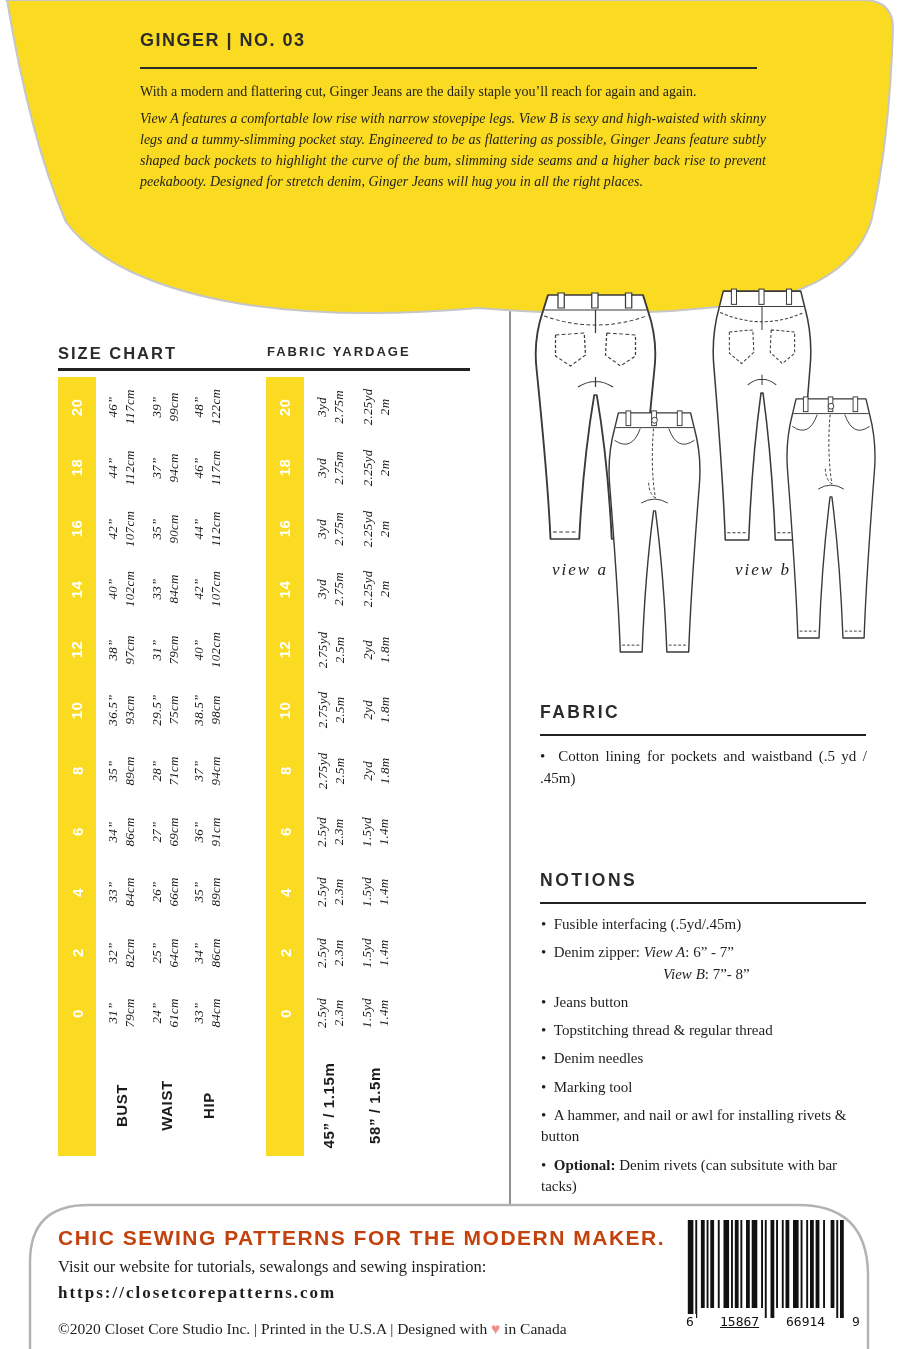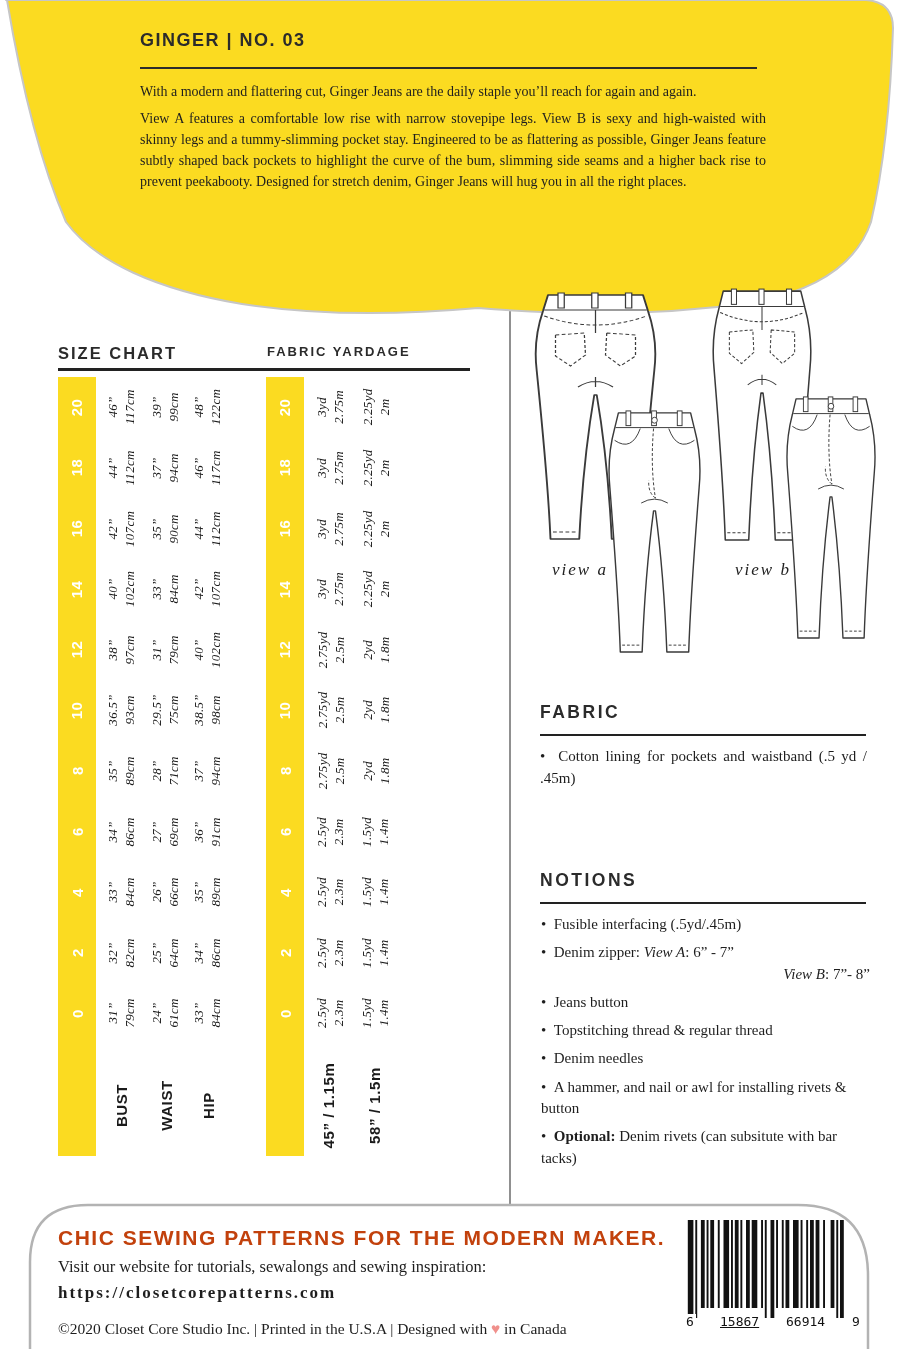--- a/index.html
+++ b/index.html
@@ -7,21 +7,21 @@
         font-family:"Liberation Serif",serif;color:#1d1d1d;}
   .abs{position:absolute;}
   .h-sans{font-family:"Liberation Sans",sans-serif;font-weight:700;color:#2b2b2b;}
 
   
   .flap-svg{left:0;top:0;}
   .flap-title{left:140px;top:30px;font-size:18px;letter-spacing:1.5px;}
   .flap-rule{left:140px;top:67px;width:617px;height:2px;background:#2b2b2b;}
   .flap-intro{left:140px;top:84px;width:660px;font-size:14px;white-space:nowrap;color:#1e1e1e;}
   .flap-desc{left:140px;top:108px;width:626px;font-size:14px;line-height:1.5;
-             text-align:justify;color:#1e1e1e;}
+             text-align:justify;color:#1e1e1e;font-style:italic;}
 
   
   .chart-head-size{left:58px;top:344px;font-size:16.5px;letter-spacing:2px;}
   .chart-head-yardage{left:267px;top:344px;font-size:13px;letter-spacing:2px;}
   .chart-rule{left:58px;top:368px;width:412px;height:2.5px;background:#222;}
   .ybar{top:377px;width:38px;height:779px;background:#FBDB21;}
   .ybar.a{left:58px;} .ybar.b{left:266px;}
   .vcell{position:absolute;display:flex;align-items:center;justify-content:center;overflow:visible;}
   .rot{transform:rotate(-90deg);display:block;white-space:nowrap;}
   .ln{display:block;text-align:center;}
@@ -45,21 +45,21 @@
   .sec-head-fabric{left:540px;top:702px;font-size:17.5px;letter-spacing:2.5px;}
   .sec-rule-fabric{left:540px;top:734px;width:326px;height:2px;background:#222;}
   .fabric-list{left:540px;top:746px;width:327px;}
   .f-item{margin:0 0 4px 0;font-size:15px;line-height:1.45;text-align:justify;color:#1e1e1e;}
   .f-item::before{content:"•\00a0\00a0";}
   .sec-head-notions{left:540px;top:870px;font-size:17.5px;letter-spacing:2.5px;}
   .sec-rule-notions{left:540px;top:902px;width:326px;height:2px;background:#222;}
   .notions-list{left:540px;top:914px;width:330px;}
   .n-item{margin:0 0 7px 1px;font-size:15px;line-height:1.42;color:#1e1e1e;}
   .n-item::before{content:"•\00a0\00a0";}
-  .n-sub{padding-left:122px;text-align:right;}
+  .n-sub{padding-left:122px;}
   .it{font-style:italic;} .bd{font-weight:700;}
 
   
   .footer-border{left:0;top:1190px;}
   .tagline{left:58px;top:1226px;font-size:21px;letter-spacing:1.5px;color:#c2410c;}
   .visit{left:58px;top:1257px;font-size:16.5px;color:#1e1e1e;}
   .url{left:58px;top:1283px;font-size:17px;font-weight:700;letter-spacing:2px;color:#1e1e1e;}
   .copyright{left:58px;top:1320px;font-size:15.5px;color:#1e1e1e;}
   .heart{color:#F0908C;}
   .barcode{left:684px;top:1218px;width:186px;height:118px;}
@@ -608,20 +608,21 @@
     </div>
 
   <div class="abs sec-head-notions h-sans">NOTIONS</div>
   <div class="abs sec-rule-notions"></div>
   <div class="abs notions-list" id="notions-list">
       <div class="n-item"><span>Fusible interfacing (.5yd/.45m)</span></div>
       <div class="n-item"><span>Denim zipper: </span><span class="it">View A</span><span>: 6” - 7”</span><div class="n-sub" style="padding-left: 122px;"><span class="it">View B</span><span>: 7”- 8”</span></div></div>
       <div class="n-item"><span>Jeans button</span></div>
       <div class="n-item"><span>Topstitching thread &amp; regular thread</span></div>
       <div class="n-item"><span>Denim needles</span></div>
+      <div class="n-item"><span>Marking tool</span></div>
       <div class="n-item"><span>A hammer, and nail or awl for installing rivets &amp; button</span></div>
       <div class="n-item"><span class="bd">Optional:</span><span> Denim rivets (can subsitute with bar tacks)</span></div>
     </div>
 
   <svg class="abs footer-border" width="900" height="159" viewBox="0 0 900 159">
     <path d="M30,159 L30,72 Q30,15 88,15 L798,15 Q868,15 868,86 L868,159" fill="none" stroke="#b3b3b3" stroke-width="2.5"></path>
   </svg>
   <div class="abs tagline h-sans">CHIC SEWING PATTERNS FOR THE MODERN MAKER.</div>
   <div class="abs visit">Visit our website for tutorials, sewalongs and sewing inspiration:</div>
   <div class="abs url">https://closetcorepatterns.com</div>

